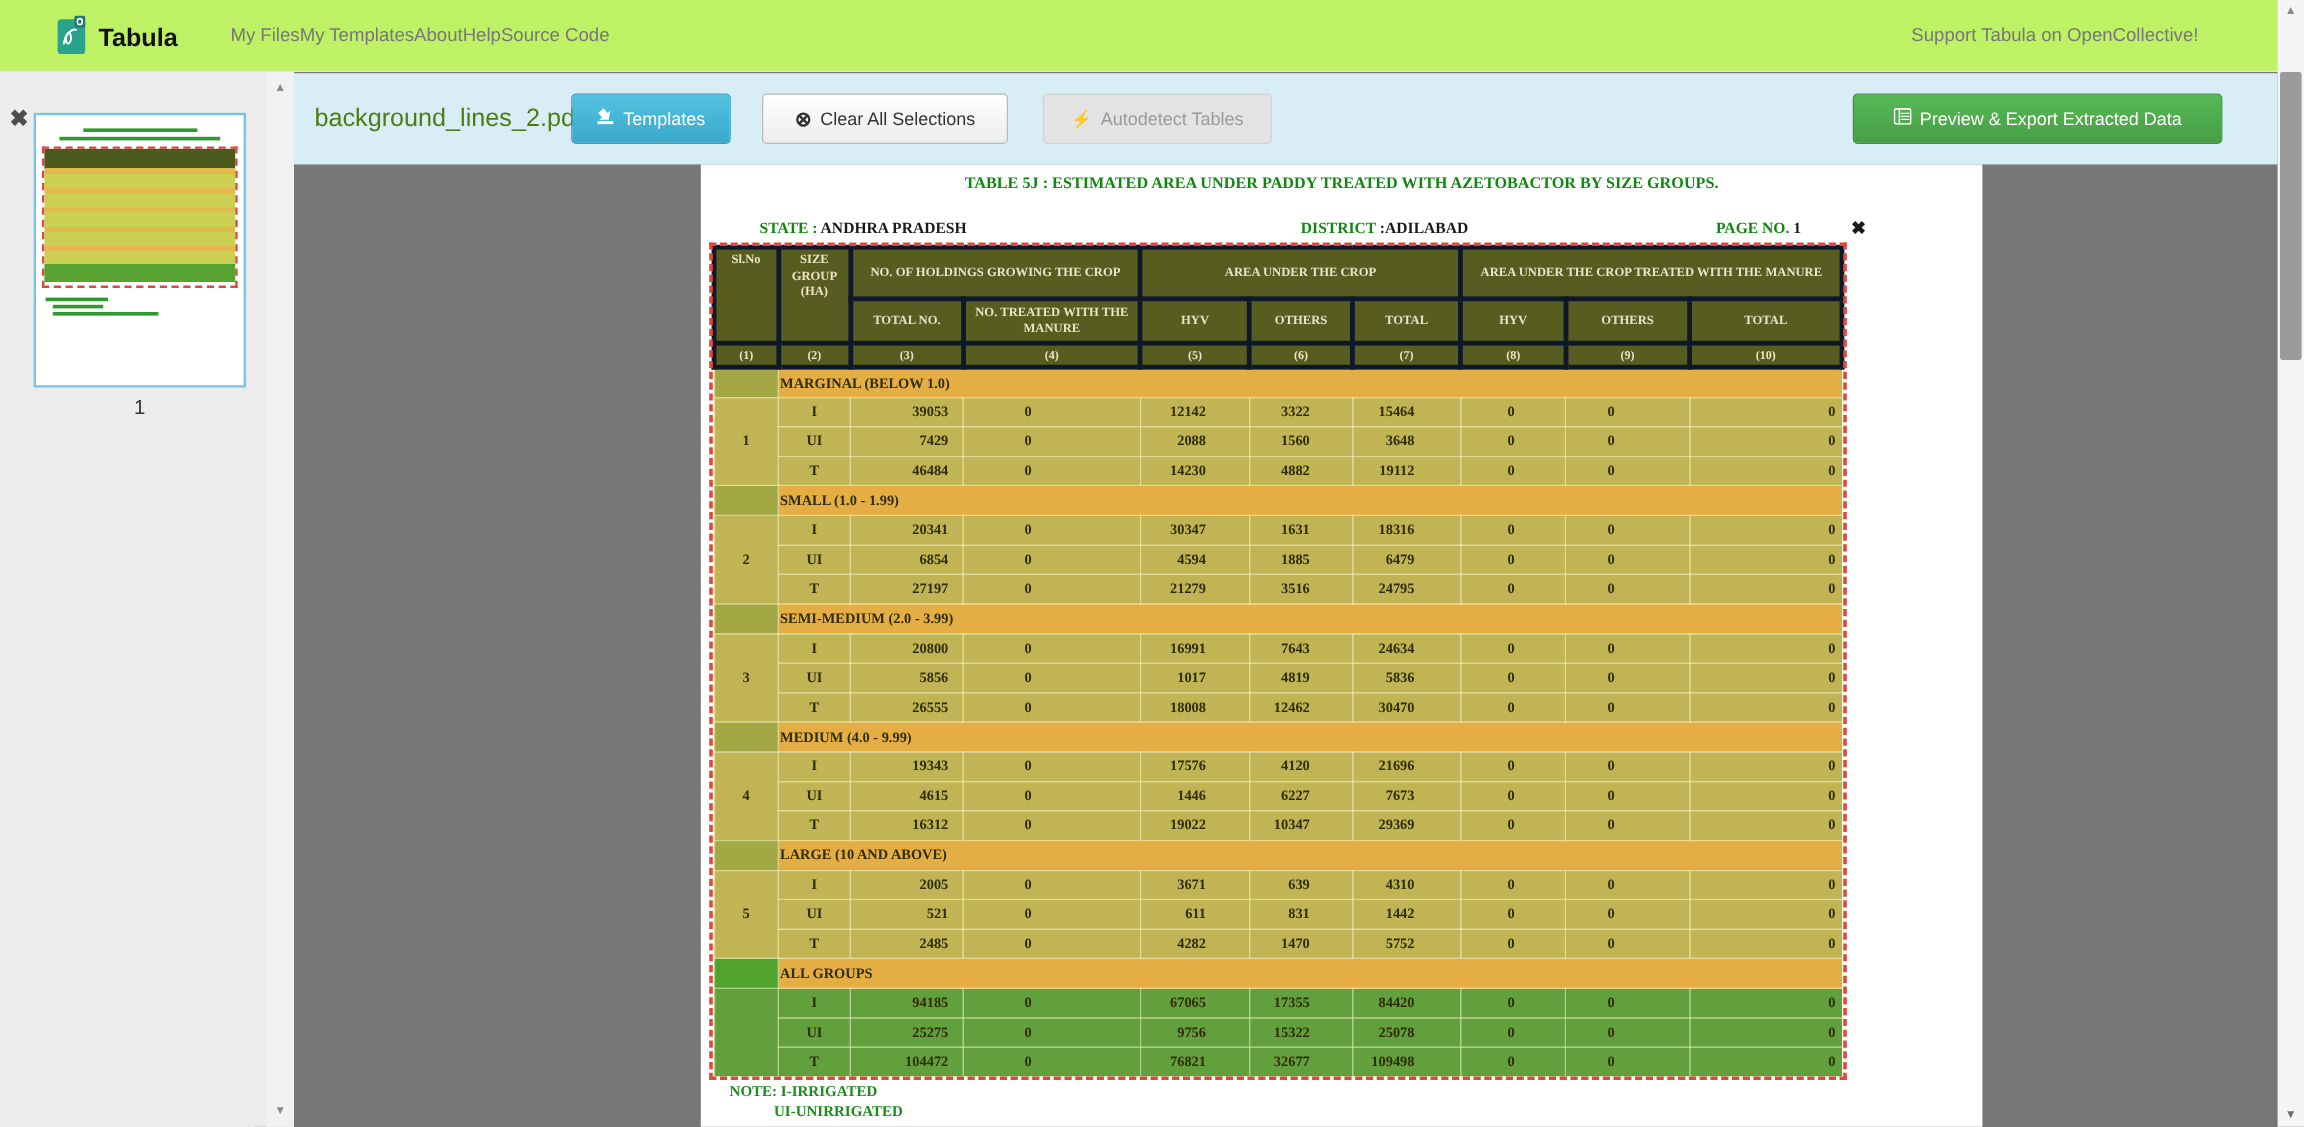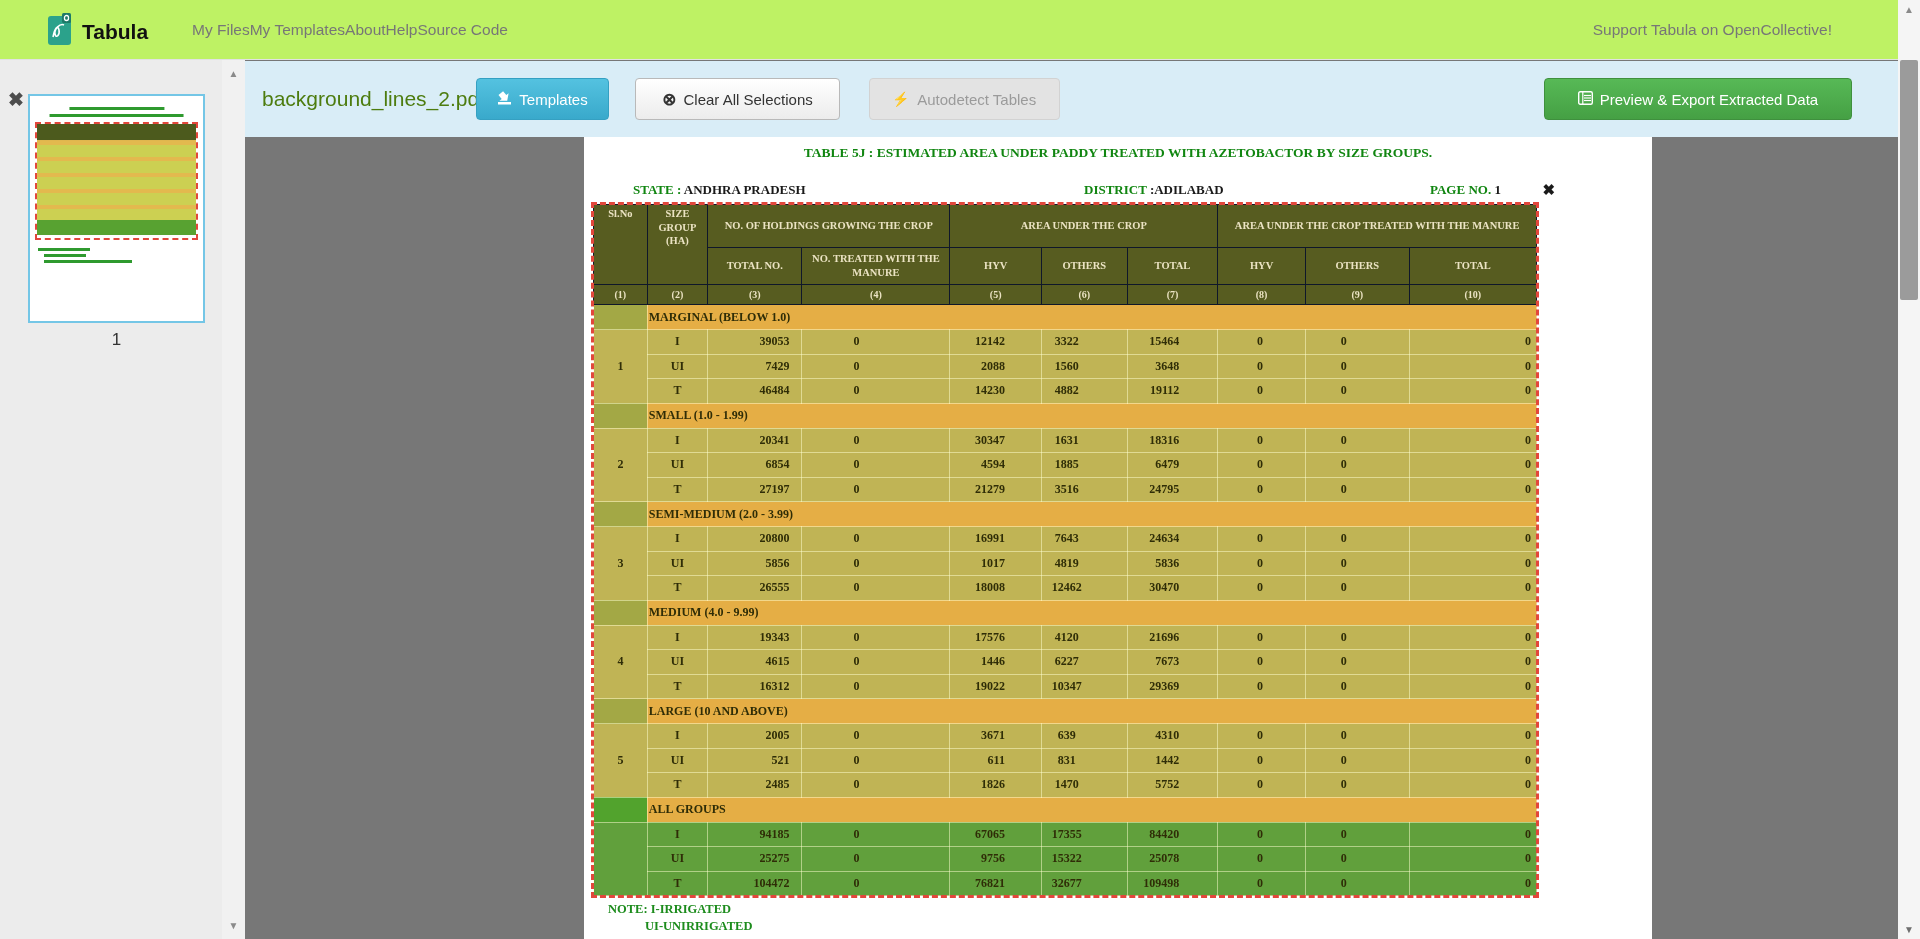--- a/index.html
+++ b/index.html
@@ -49,37 +49,37 @@
   .meta-page { position:absolute; left:846px; }
   .green-label { color:#118611; }
   .dark-val { color:#1a1a1a; }
   .pdf-note { position:absolute; font-size:12.5px; font-weight:bold; color:#1d8c1d; }
 
   
   .table-wrap { position:absolute; left:9px; top:67px; width:944px; }
   .selection-overlay { position:absolute; inset:-2px; border:3px dashed #e2473c; pointer-events:auto; z-index:5; }
   .selection-close { position:absolute; right:-18px; top:-23px; font-size:15px; font-weight:bold; color:#1a1a1a; cursor:pointer; z-index:6; }
   table.pdf-table { width:100%; border-collapse:collapse; table-layout:fixed; }
-  .pdf-table thead th { background:#575c20; color:#ebe3c3; border:1px solid #0f172a; font-size:10.5px; font-weight:bold; line-height:1.3; padding:2px 3px; }
+  .pdf-table thead th { background:#575c20; color:#ebe3c3; border:4px solid #0f172a; font-size:10.5px; font-weight:bold; line-height:1.3; padding:2px 3px; }
   tr.h1 { height:43px; }  tr.h2 { height:37px; }  tr.h3 { height:20px; }
   tr.h3 th { font-size:10px; padding:1px; }
   .th-slno, .th-size { vertical-align:top; padding-top:5px; }
   tbody tr.band-row { height:25px; }
   tbody tr.data-row { height:24.5px; }
   .pdf-table tbody td { border:1px solid rgba(255,255,210,0.5); font-size:12px; font-weight:bold; color:#2f2d07; }
   .band-label { background:#e5ae45; color:#6b400e; text-align:left; padding-left:1px; font-size:12px; }
   .slno-band { background:#a3a845; }
   tr.band-row.all .slno-band { background:#52a32d; }
   tr.band-row.all .band-label { background:#e5ae45; }
   tr.data-row td { background:#c0b455; }
   tr.data-row.all td { background:#61a03c; }
   .slno-cell { text-align:center; vertical-align:middle; }
   .rowlabel { text-align:center; }
   .num { text-align:right; }
-  .c3{padding-right:12px;} .c4{padding-right:90px;} .c5{padding-right:36px;} .c6{padding-right:35px;text-align:center;}
+  .c3{padding-right:12px;} .c4{padding-right:90px;} .c5{padding-right:36px;} .c6{padding-right:35px;}
   .c7{padding-right:38px;} .c8{padding-right:42px;} .c9{padding-right:62px;} .c10{padding-right:5px;}
 
   
   .page-scroll { position:absolute; left:1898px; top:0; width:22px; height:939px; background:#f5f5f5; z-index:40; }
   .page-scroll .arrow-up { position:absolute; top:4px; left:0; width:22px; text-align:center; font-size:10px; color:#8a8a8a; cursor:pointer; }
   .page-scroll .arrow-down { position:absolute; bottom:4px; left:0; width:22px; text-align:center; font-size:10px; color:#6f6f6f; cursor:pointer; }
   .scroll-thumb { position:absolute; left:2px; top:60px; width:18px; height:240px; background:#9b9b9b; border-radius:2px; cursor:pointer; }
 </style>
 </head>
 <body>
@@ -391,21 +391,21 @@
               <td class="num c6">831</td>
               <td class="num c7">1442</td>
               <td class="num c8">0</td>
               <td class="num c9">0</td>
               <td class="num c10">0</td>
             </tr>
             <tr class="data-row">
               <td class="rowlabel">T</td>
               <td class="num c3">2485</td>
               <td class="num c4">0</td>
-              <td class="num c5">1826</td>
+              <td class="num c5">4282</td>
               <td class="num c6">1470</td>
               <td class="num c7">5752</td>
               <td class="num c8">0</td>
               <td class="num c9">0</td>
               <td class="num c10">0</td>
             </tr>
             <tr class="band-row all">
               <td class="slno-band"></td>
               <td colspan="9" class="band-label">ALL GROUPS</td>
             </tr>

